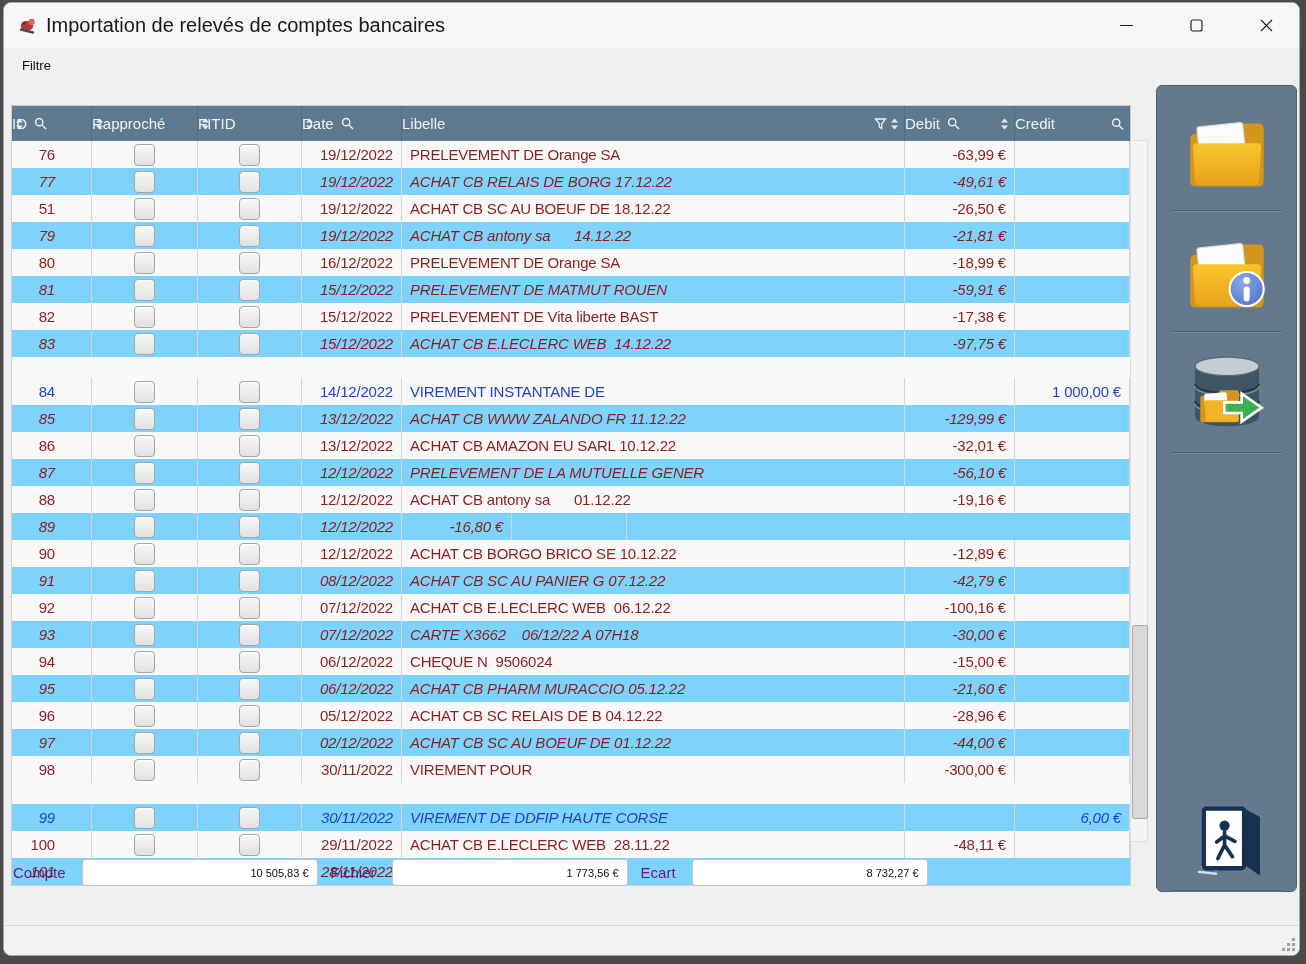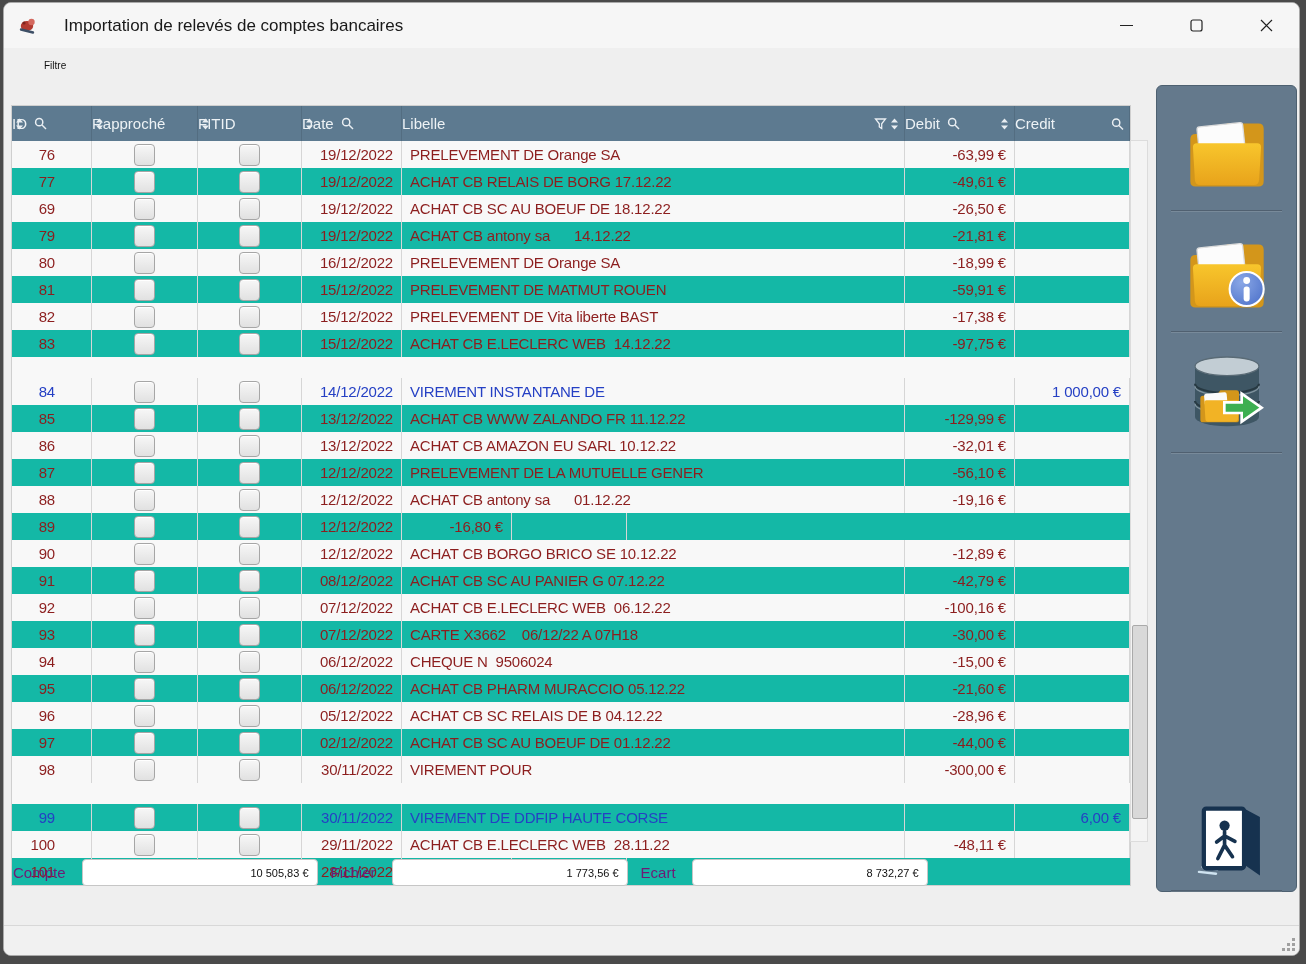--- a/index.html
+++ b/index.html
@@ -5,27 +5,27 @@
   html,body{margin:0;padding:0;}
   body{width:1306px;height:964px;overflow:hidden;background:#4a4a4a;
        font-family:"Liberation Sans", sans-serif;}
   .window{position:absolute;left:3px;top:2px;width:1297px;height:954px;
           border-radius:8px;overflow:hidden;background:#efefef;
           border:1px solid #a9a9a9;box-sizing:border-box;
           display:flex;flex-direction:column;}
   
   .titlebar{height:45px;background:#f6f6f6;display:flex;align-items:center;flex:0 0 auto;}
   .app-icon{margin-left:14px;width:20px;height:17px;display:inline-flex;}
-  .title-text{margin-left:26px;font-size:17px;color:#191919;}
+  .title-text{margin-left:8px;font-size:20px;color:#191919;}
   .win-controls{margin-left:auto;display:flex;align-items:center;margin-right:10px;}
   .win-btn{width:46px;height:34px;background:transparent;border:none;cursor:pointer;
            display:flex;align-items:center;justify-content:center;margin-left:24px;padding:0;}
   
   .menubar{height:35px;background:#efefef;display:flex;align-items:center;flex:0 0 auto;}
-  .menu-item{margin-left:34px;font-size:10px;color:#111;cursor:default;padding:4px 6px;}
+  .menu-item{margin-left:12px;font-size:13px;color:#111;cursor:default;padding:4px 6px;}
   
   .content{position:relative;flex:1 1 auto;background:#efefef;}
   
   .grid{position:absolute;left:7px;top:22px;width:1118px;
         border:1px solid #cfcfcf;background:#f8f8f8;box-sizing:content-box;}
   .grid-header{display:flex;height:35px;background:#5d7a90;color:#edf2f5;font-size:15px;}
   .hcell{position:relative;display:flex;align-items:center;gap:7px;
          height:100%;box-sizing:border-box;border-right:1px solid rgba(0,0,0,0.10);}
   .hlabel{white-space:nowrap;}
   .hicons{display:flex;align-items:center;gap:3px;}
@@ -33,21 +33,21 @@
   .hicons.right{position:absolute;right:5px;top:50%;transform:translateY(-50%);}
   .icon{display:inline-flex;align-items:center;color:#e9eef2;}
   .col-id{width:80px;}
   .col-rapproche{width:106px;}
   .col-fitid{width:104px;}
   .col-date{width:100px;}
   .col-libelle{width:503px;}
   .col-debit{width:110px;}
   .col-credit{width:115px;}
   .grid-row{display:flex;height:27px;font-size:15px;color:#8c1e1e;background:#f8f8f8;letter-spacing:-0.2px;}
-  .grid-row.alt{background:#14b8a6;}
+  .grid-row.alt{background:#7dd3fc;font-style:italic;}
   .grid-row.credit{color:#2540c4;margin-top:21px;}
   .cell{display:flex;align-items:center;height:100%;box-sizing:border-box;
         border-right:1px solid #d6d6d6;padding:0 8px;overflow:hidden;}
   .cell.num{justify-content:flex-end;white-space:nowrap;}
   .cell.center{justify-content:center;}
   .cell.col-id{padding-right:36px;}
   .cell.col-libelle{justify-content:flex-start;white-space:pre;}
   .checkbox{width:19px;height:20px;border:1px solid #a6a6a6;border-radius:4px;
             background:linear-gradient(#f7f7f7,#e1e1e1);box-shadow:inset 0 1px 0 #fff;}
   
@@ -240,21 +240,21 @@
             </div>
             <div class="cell col-fitid center">
               <div class="checkbox"></div>
             </div>
             <div class="cell col-date num">19/12/2022</div>
             <div class="cell col-libelle">ACHAT CB RELAIS DE BORG 17.12.22</div>
             <div class="cell col-debit num">-49,61 €</div>
             <div class="cell col-credit num"></div>
           </div>
           <div class="grid-row">
-            <div class="cell col-id num">69</div>
+            <div class="cell col-id num">51</div>
             <div class="cell col-rapproche center">
               <div class="checkbox"></div>
             </div>
             <div class="cell col-fitid center">
               <div class="checkbox"></div>
             </div>
             <div class="cell col-date num">19/12/2022</div>
             <div class="cell col-libelle">ACHAT CB SC AU BOEUF DE 18.12.22</div>
             <div class="cell col-debit num">-26,50 €</div>
             <div class="cell col-credit num"></div>

